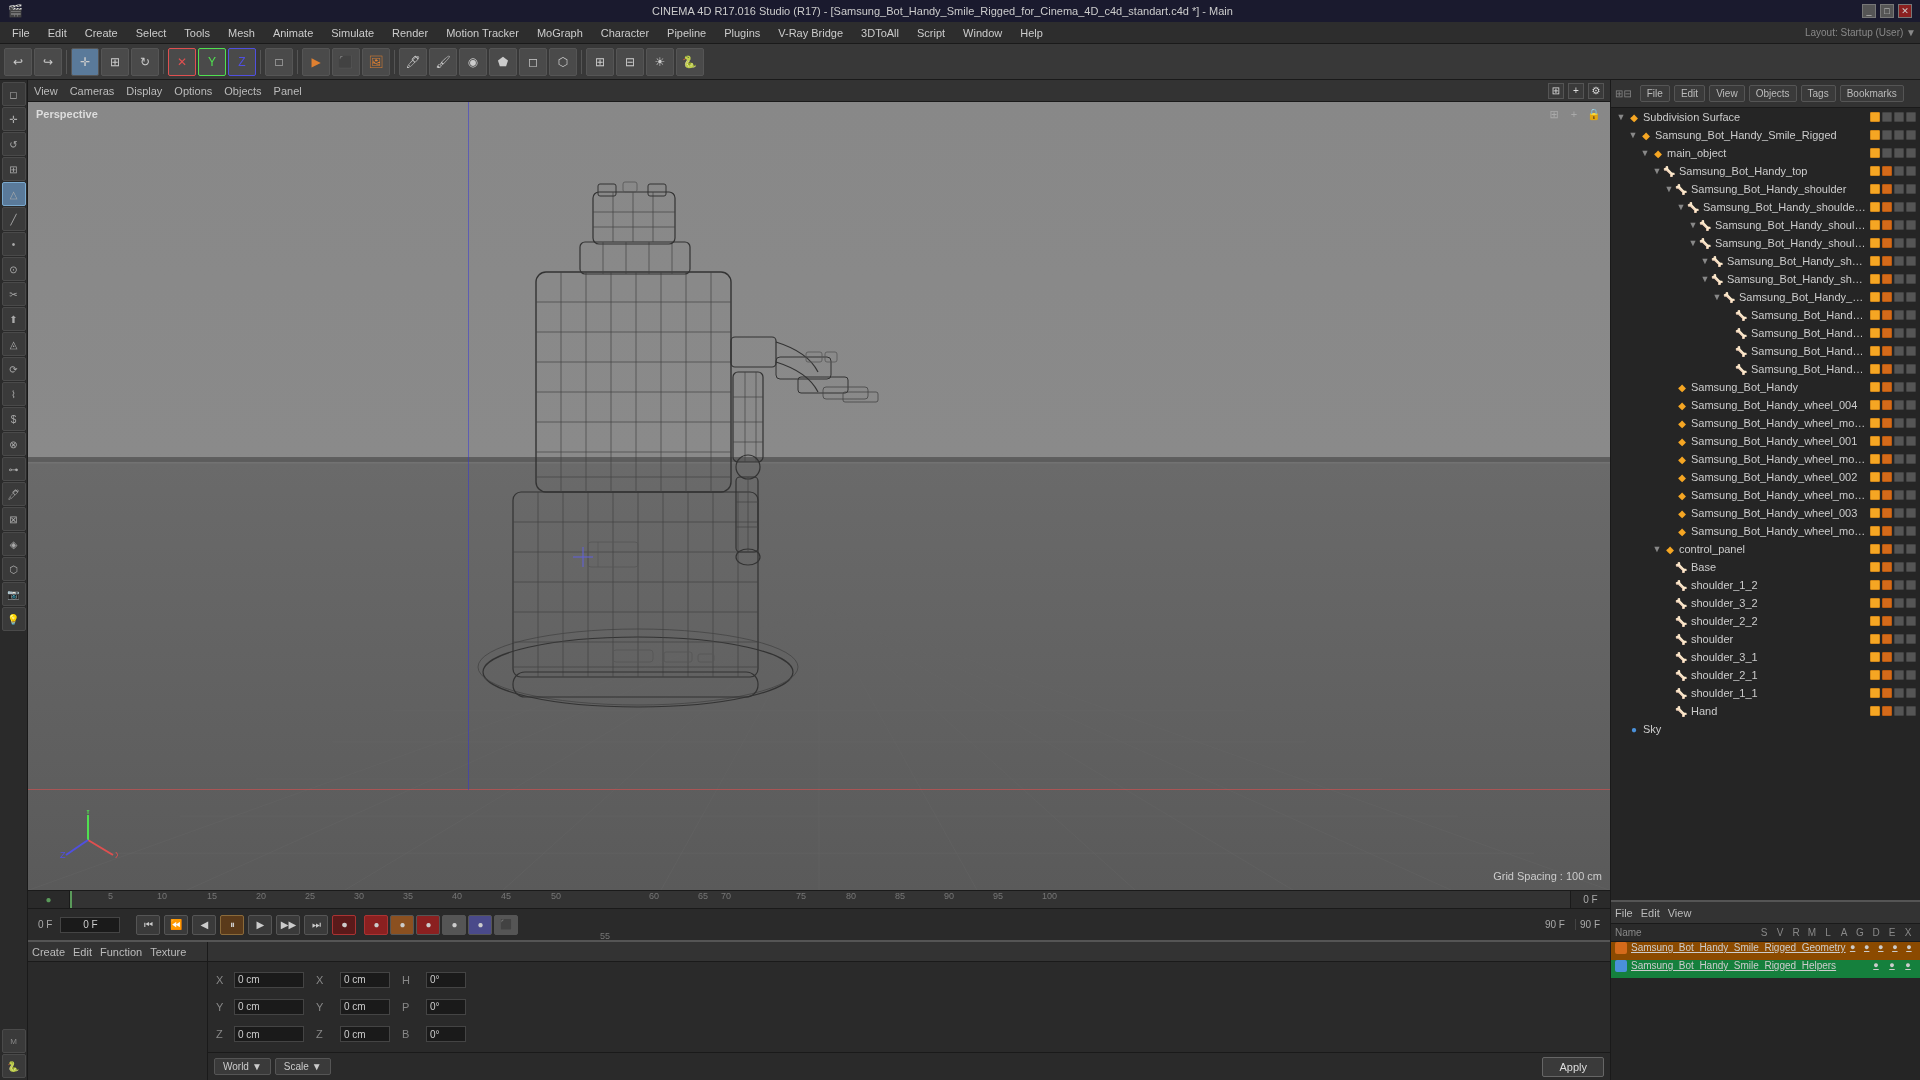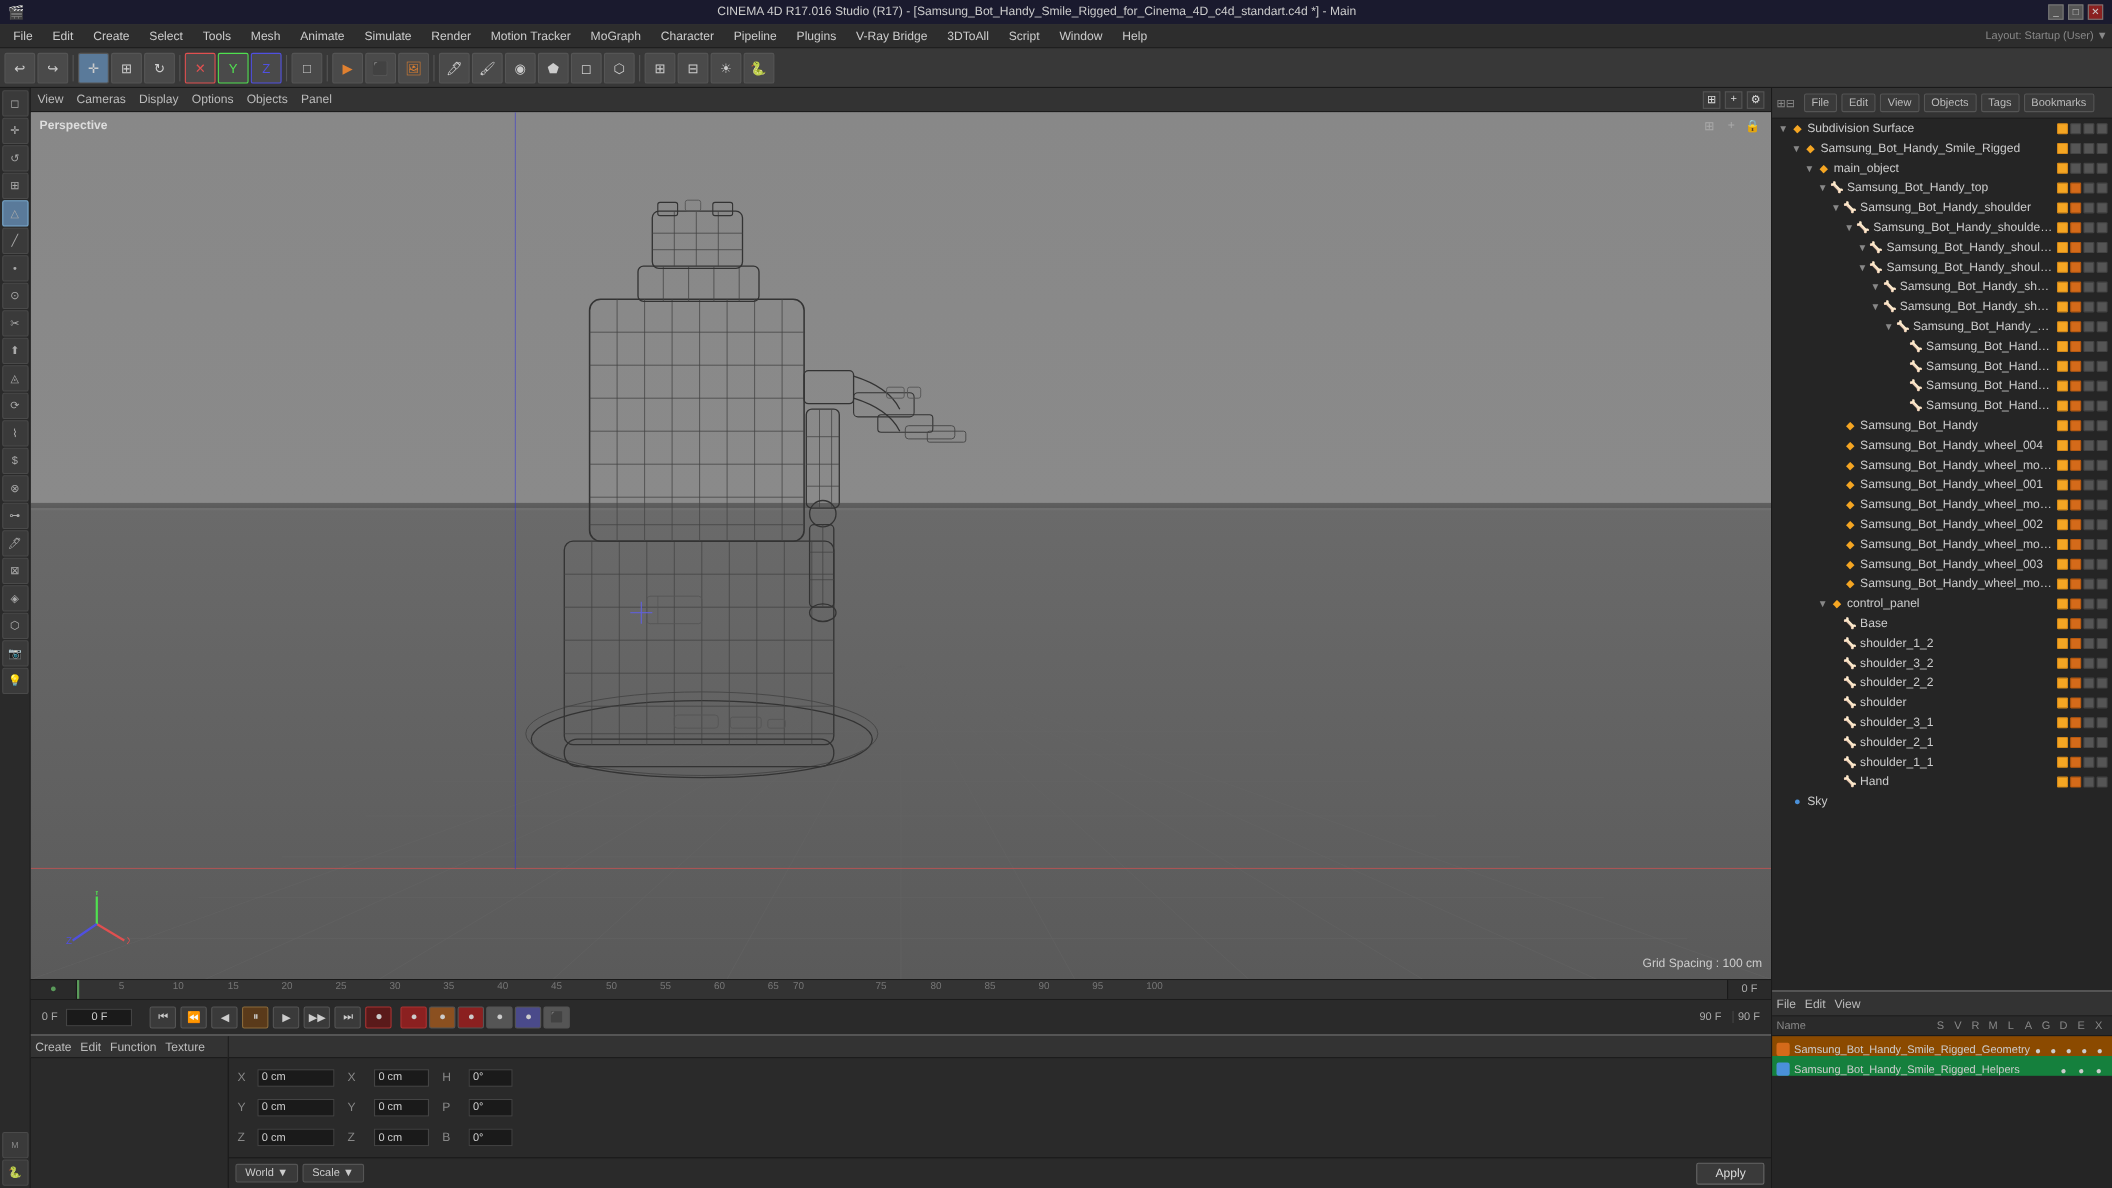--- a/index.html
+++ b/index.html
@@ -297,25 +297,26 @@
       display: flex;
       align-items: center;
       padding: 0 4px;
       background: #2a2a2a;
       border-bottom: 1px solid #1a1a1a;
       font-size: 10px; color: #888;
     }
     .obj-row {
       height: 18px;
       display: flex;
-      align-items: flex-end;
+      align-items: flex-start;
       padding: 0 4px;
       cursor: pointer;
       font-size: 11px;
       color: #ccc;
+      text-decoration: underline;
     }
     .obj-row.selected { background: #8b4a00; }
     .obj-dot {
       width: 12px; height: 12px;
       border-radius: 2px;
       margin-right: 4px;
       flex-shrink: 0;
     }
     .obj-dot.orange-sq { background: #d46a1a; }
     .obj-dot.blue-sq { background: #4a90d9; }
@@ -718,21 +719,21 @@
         <div class="tl-tick" style="left:36px;">5</div>
         <div class="tl-tick" style="left:85px;">10</div>
         <div class="tl-tick" style="left:135px;">15</div>
         <div class="tl-tick" style="left:184px;">20</div>
         <div class="tl-tick" style="left:233px;">25</div>
         <div class="tl-tick" style="left:282px;">30</div>
         <div class="tl-tick" style="left:331px;">35</div>
         <div class="tl-tick" style="left:380px;">40</div>
         <div class="tl-tick" style="left:429px;">45</div>
         <div class="tl-tick" style="left:479px;">50</div>
-        <div class="tl-tick" style="left:528px;">55</div>
+        <div class="tl-tick" style="left:528px;margin-top:40px;">55</div>
         <div class="tl-tick" style="left:577px;">60</div>
         <div class="tl-tick" style="left:626px;">65</div>
         <div class="tl-tick" style="left:649px;">70</div>
         <div class="tl-tick" style="left:724px;">75</div>
         <div class="tl-tick" style="left:774px;">80</div>
         <div class="tl-tick" style="left:823px;">85</div>
         <div class="tl-tick" style="left:872px;text-align:right;">90</div>
         <div class="tl-tick" style="left:921px;">95</div>
         <div class="tl-tick" style="left:970px;">100</div>
       </div>

